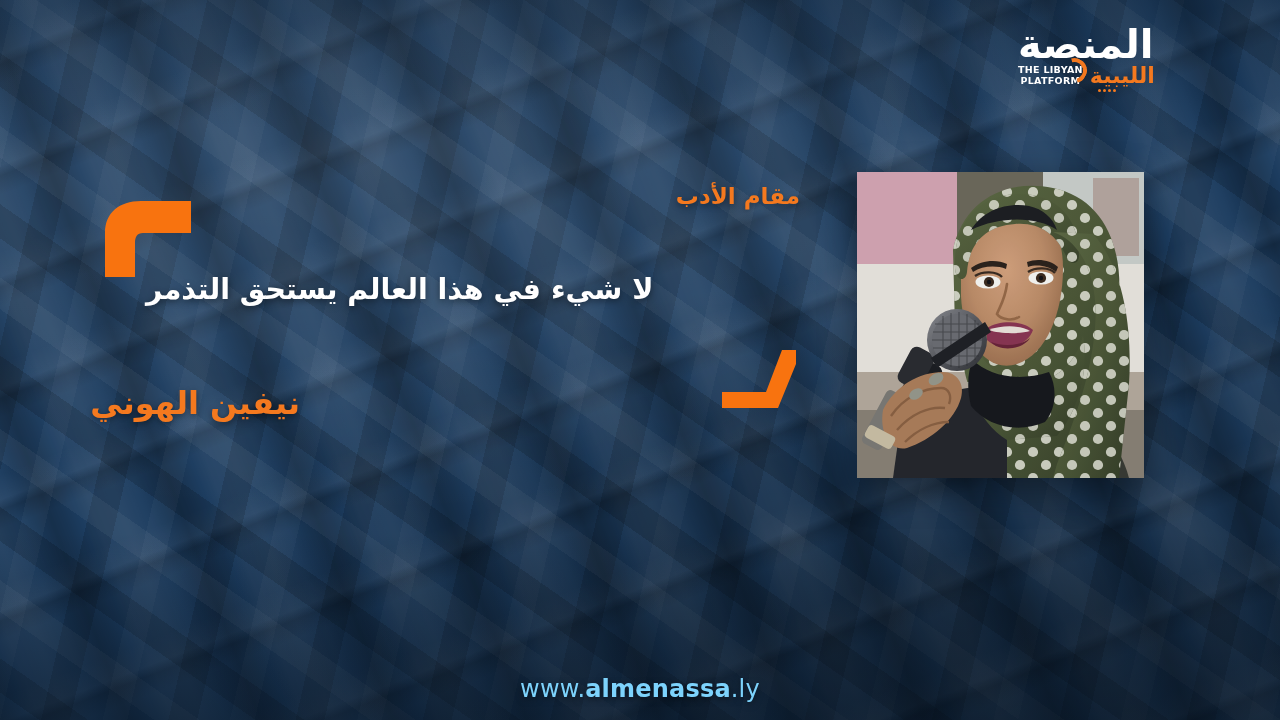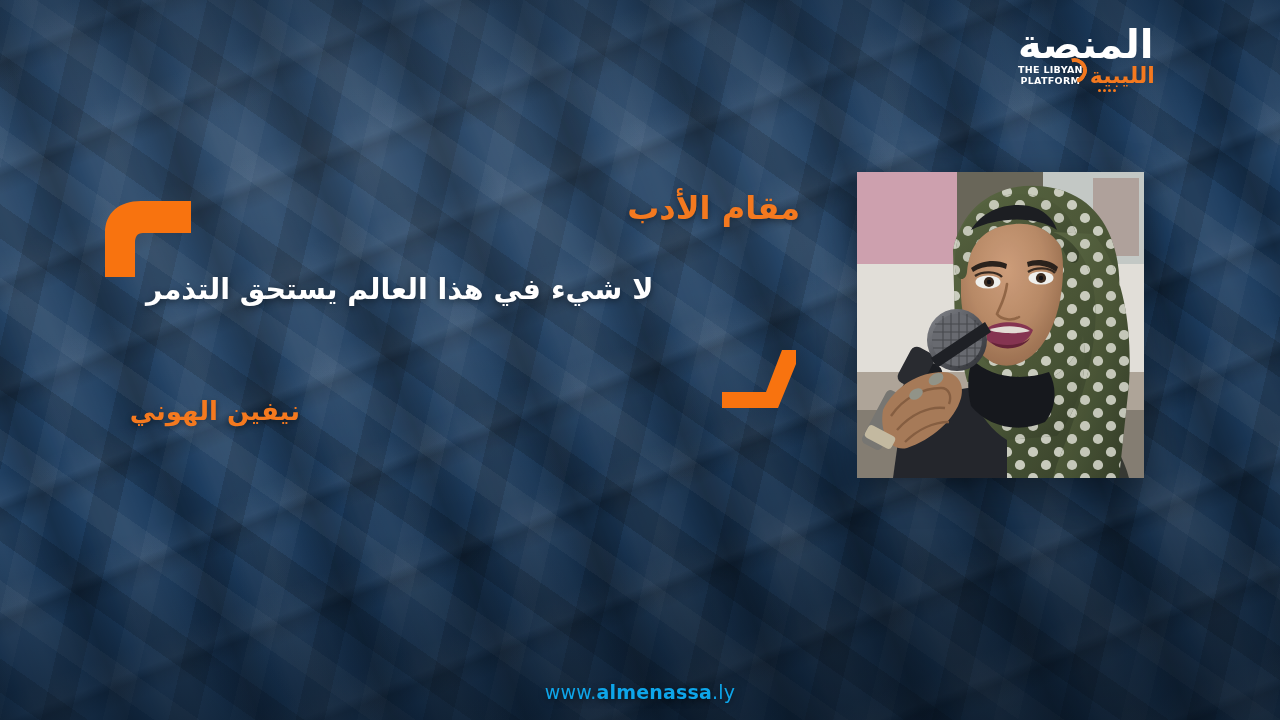--- a/index.html
+++ b/index.html
@@ -174,24 +174,24 @@
     display: block;
     width: 3px;
     height: 3px;
     background: #f4791f;
     border-radius: 50%;
   }
 
   
   .category {
     position: absolute;
-    top: 189px;
+    top: 183px;
     right: 480px;
     color: #f4791f;
-    font-size: 32px;
+    font-size: 23px;
     font-weight: bold;
     direction: rtl;
     white-space: nowrap;
     text-shadow: 0 2px 6px rgba(0,0,0,0.40);
   }
 
   
   .quote-open {
     position: absolute;
     left: 103px;
@@ -223,23 +223,23 @@
     font-weight: bold;
     line-height: 44px;
     white-space: nowrap;
     text-shadow: 0 2px 7px rgba(0,0,0,0.45);
   }
 
   
   .author {
     position: absolute;
     right: 980px;
-    top: 396px;
+    top: 384px;
     color: #f4791f;
-    font-size: 26px;
+    font-size: 32px;
     font-weight: bold;
     direction: rtl;
     white-space: nowrap;
     text-shadow: 0 2px 6px rgba(0,0,0,0.40);
   }
 
   
   .portrait {
     position: absolute;
     left: 857px;
@@ -252,22 +252,22 @@
   }
   .portrait-inner { position: absolute; inset: 0; overflow: hidden; }
 
   
   .footer-url {
     position: absolute;
     left: 0;
     right: 0;
     bottom: 17px;
     text-align: center;
-    color: #0ea5e9;
-    font-size: 19px;
+    color: #7dd3fc;
+    font-size: 24px;
     letter-spacing: 0.2px;
     direction: ltr;
     text-shadow: 0 2px 7px rgba(0,0,0,0.55);
   }
   .footer-url .u-www { font-weight: normal; }
   .footer-url .u-name { font-weight: bold; }
   .footer-url .u-tld { font-weight: normal; }
 </style>
 </head>
 <body>

